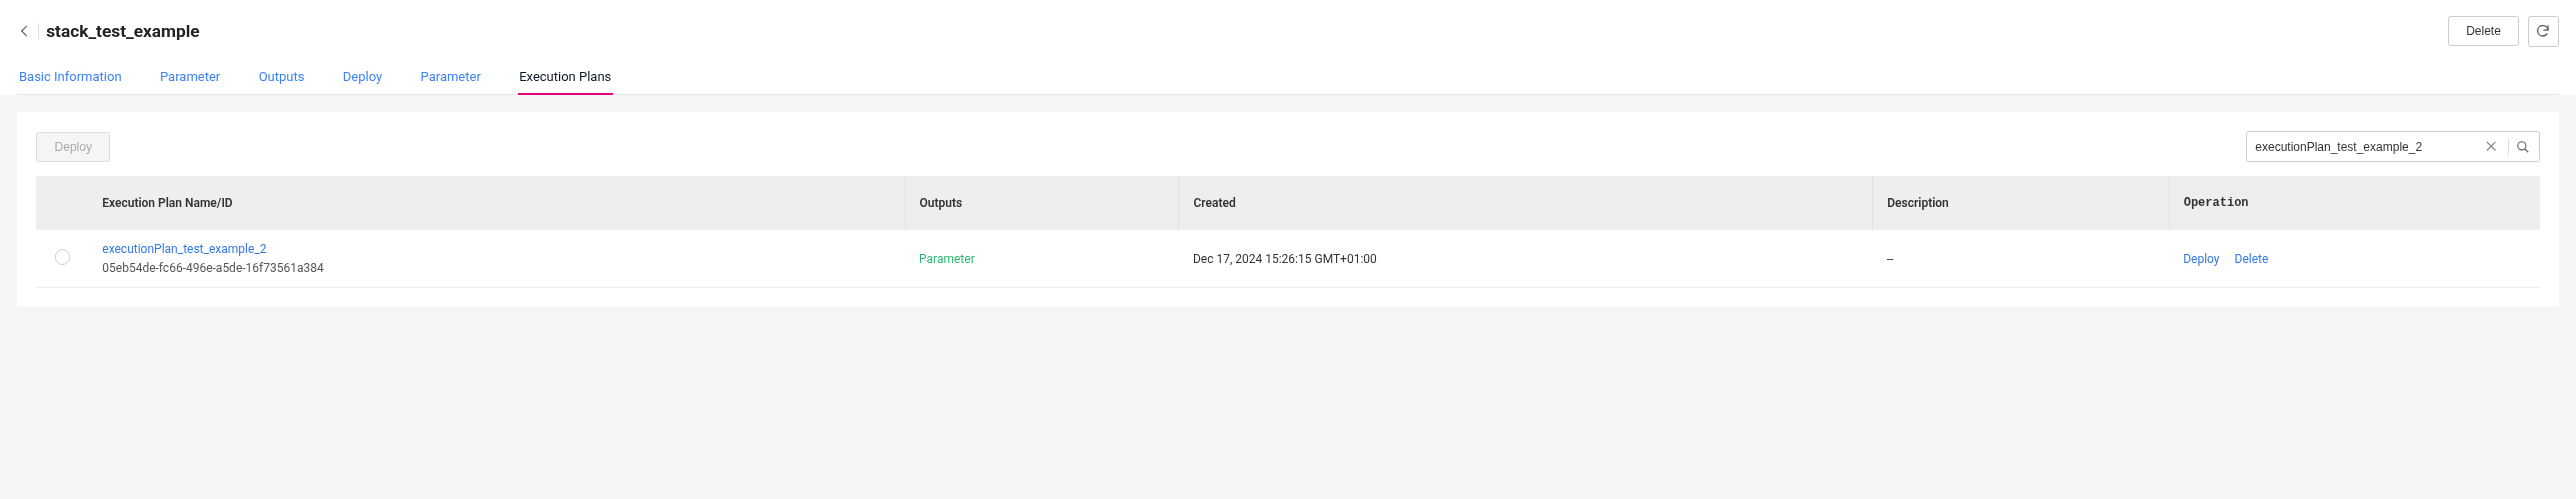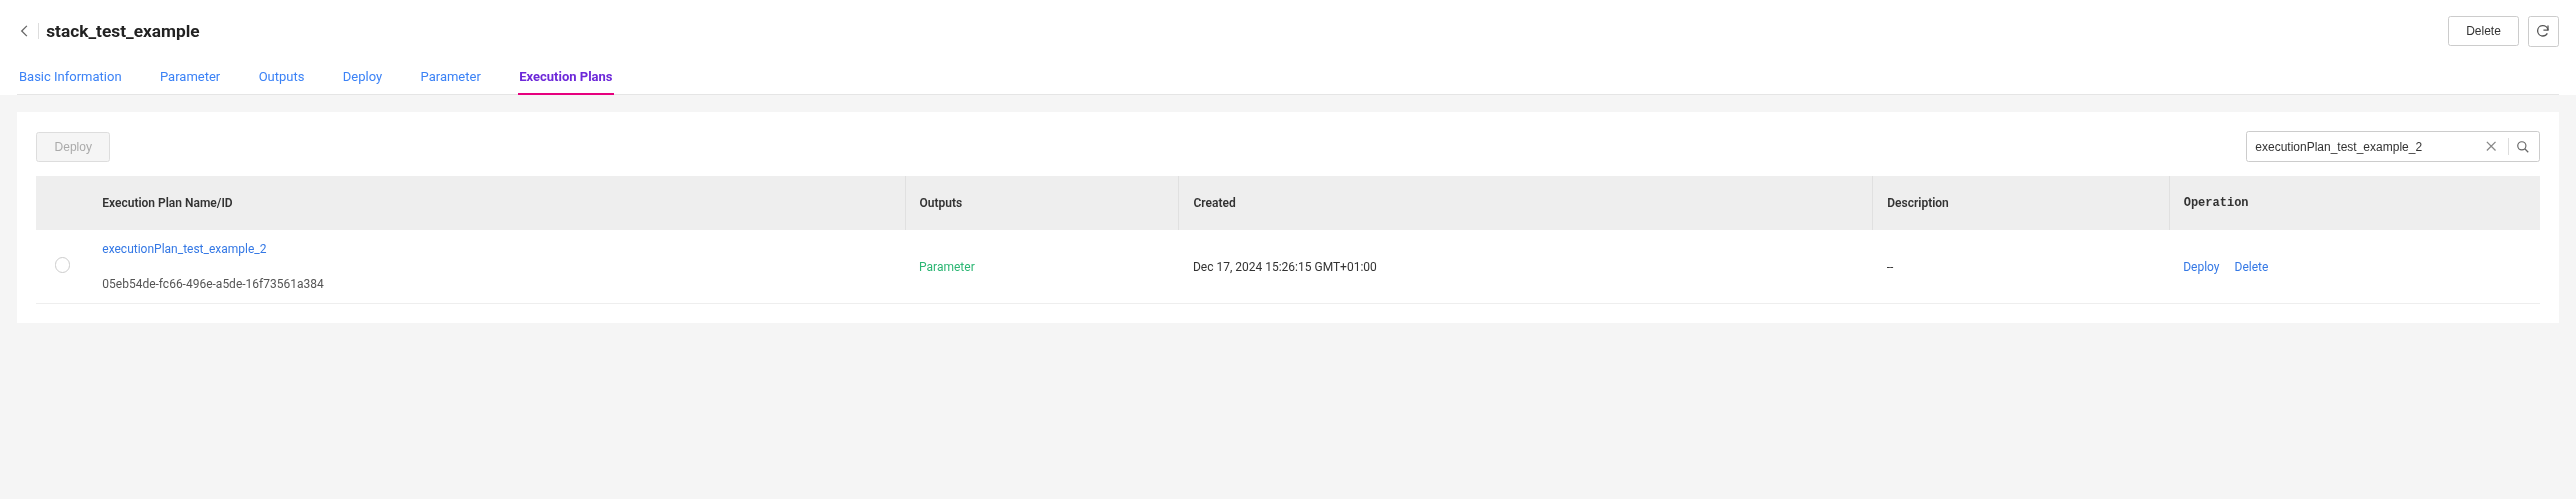--- a/index.html
+++ b/index.html
@@ -83,23 +83,23 @@
     .tab {
       padding: 8.6px 1.7px;
       cursor: pointer;
       color: #3b82f6;
       font-size: 13px;
       border-bottom: 2.6px solid transparent;
       margin-bottom: -0.9px;
     }
     
     .tab.active {
-      color: #6d28d9;
+      color: #0f172a;
       border-bottom-color: #e6007e;
-      font-weight: 700;
+      font-weight: 400;
       text-align: center;
     }
     
     .content-panel {
       margin: 17.3px;
       background: #fff;
       padding: 19px;
     }
     
     .toolbar {
@@ -190,21 +190,21 @@
     .radio-circle {
       width: 15.6px;
       height: 15.6px;
       border: 0.9px solid #ccc;
       border-radius: 50%;
       display: inline-block;
       cursor: pointer;
     }
     
     .plan-name { color: #3478e5; cursor: pointer; }
-    .plan-id { color: #555; margin-top: 21px; }
+    .plan-id { color: #555; margin-top: 5px; }
     .status-available { color: #2bb673; }
     .op-link { color: #3478e5; cursor: pointer; margin-right: 12px; }
     .op-link:last-child { margin-right: 0; }
   </style>
 </head>
 <body>
 
 <div class="header">
   <div class="title-row">
     <div class="title-left">

